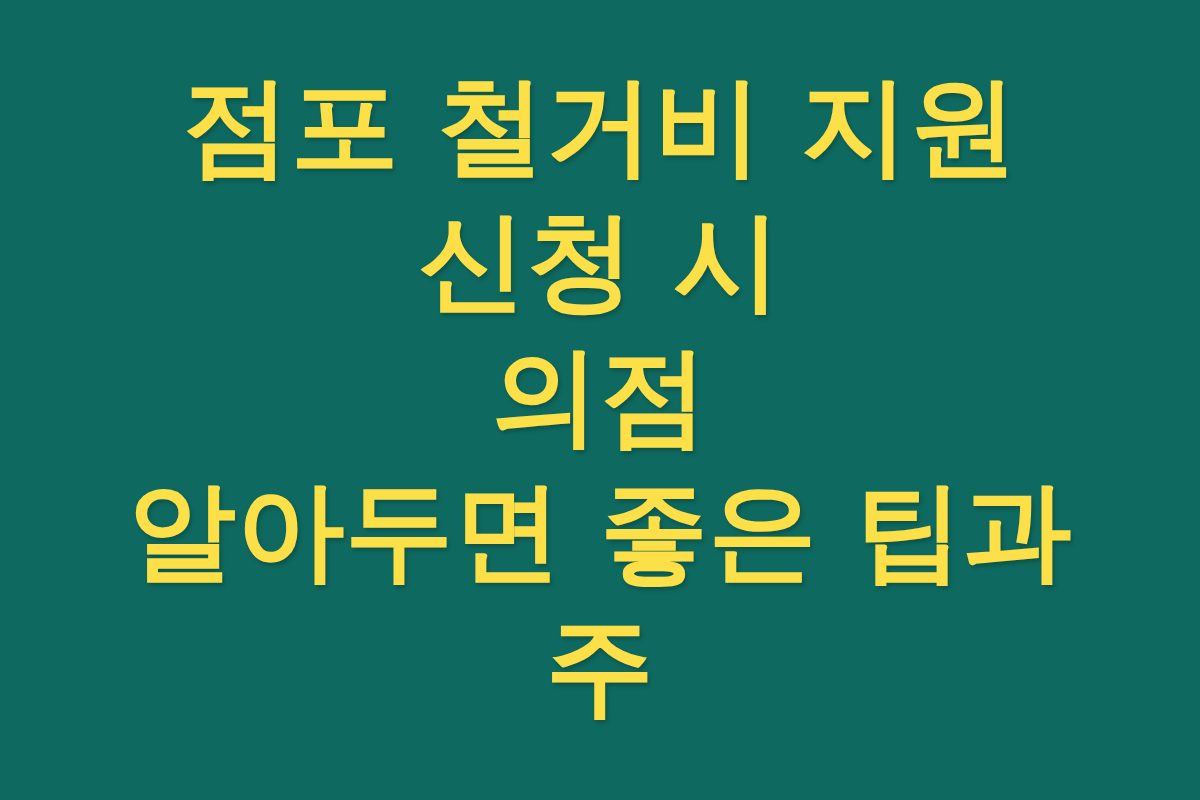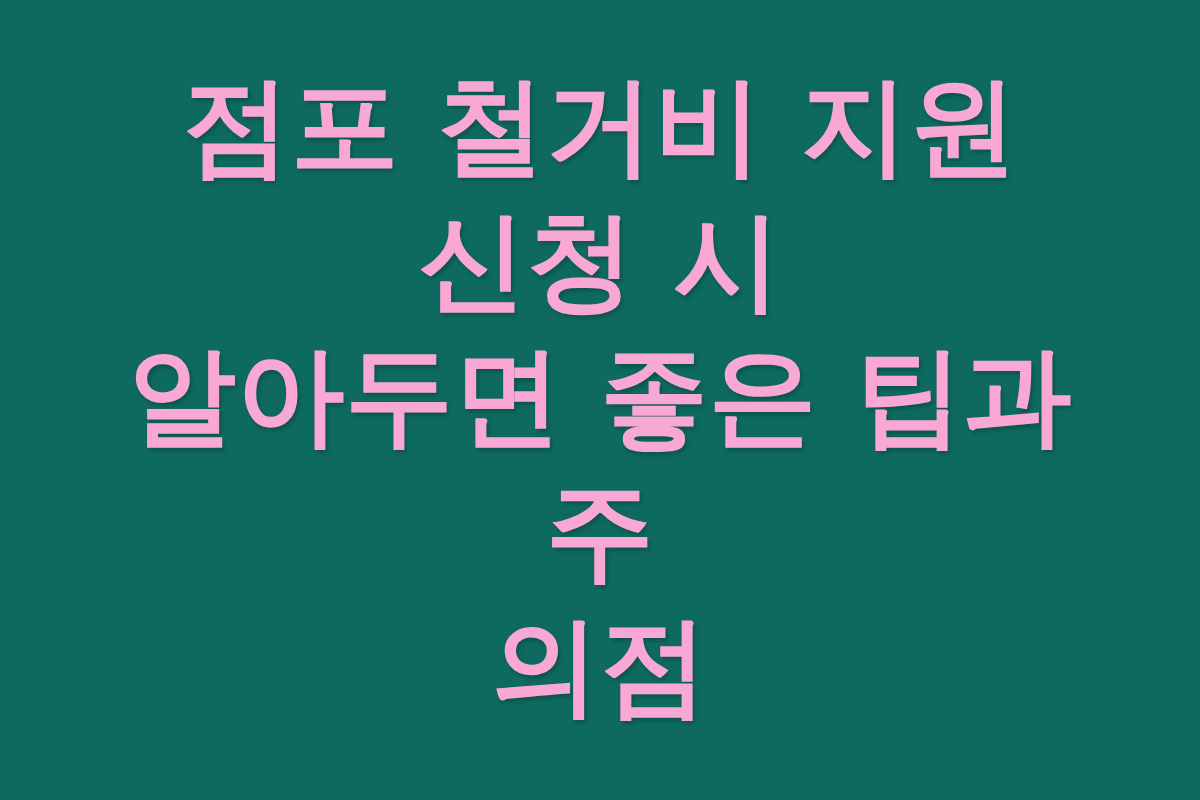--- a/index.html
+++ b/index.html
@@ -47,19 +47,19 @@
   
   .headline-line {
     display: block;
   }
 </style>
 </head>
 <body>
 
 <div id="title-card" style="background: rgb(14, 106, 96);">
 
-  <h1 id="headline" style="color: #f9a8d4;">
+  <h1 id="headline" style="color: #fde047;">
     <span class="headline-line">점포 철거비 지원 신청 시</span>
+    <span class="headline-line">의점</span>
     <span class="headline-line">알아두면 좋은 팁과 주</span>
-    <span class="headline-line">의점</span>
   </h1>
 
 </div>
 
 </body></html>

